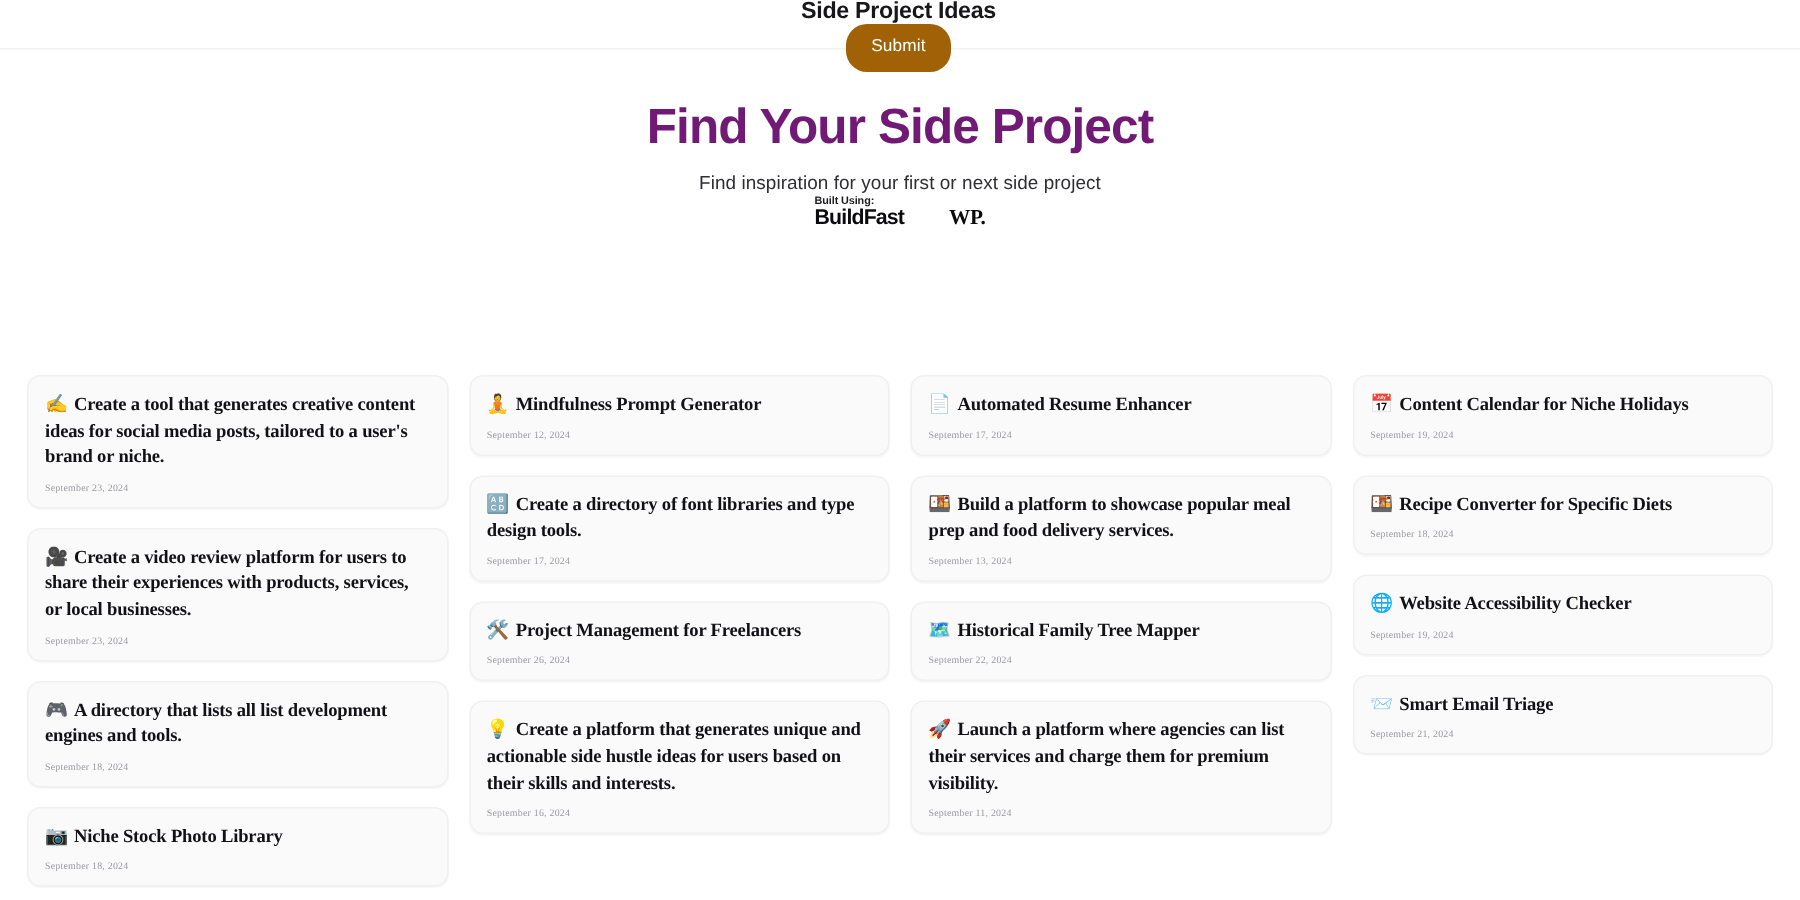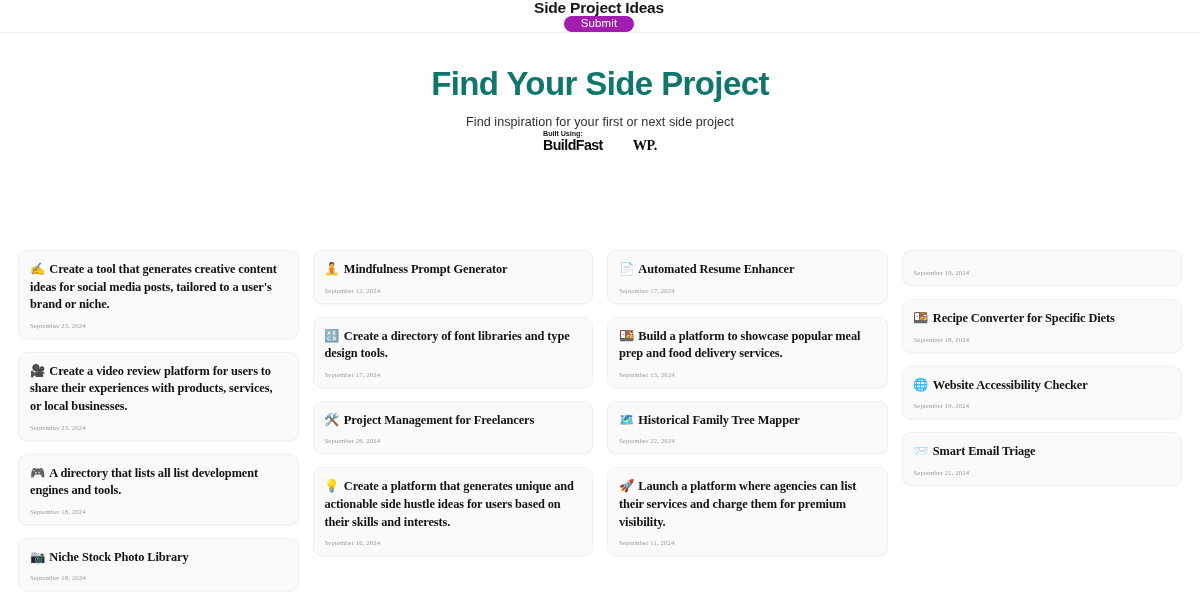--- a/index.html
+++ b/index.html
@@ -34,48 +34,48 @@
 
   .brand-title {
     font-size: 15.5px;
     font-weight: 700;
     letter-spacing: -0.2px;
     color: #17171a;
     line-height: 1;
   }
 
   .submit-btn {
-    background: #a21caf;
+    background: #a16207;
     color: #ffffff;
     border: none;
     border-radius: 14px;
     font-family: "Liberation Sans", sans-serif;
     font-size: 11.5px;
     font-weight: 500;
     letter-spacing: 0.1px;
     height: 26px;
-    padding: 0 17px;
+    padding: 16px 17px;
     cursor: pointer;
     line-height: 1;
     display: inline-flex;
     align-items: center;
     justify-content: center;
   }
 
   
   .hero {
     text-align: center;
     padding-top: 32px;
   }
 
   .hero-title {
     font-size: 33px;
     font-weight: 800;
     letter-spacing: -0.6px;
-    color: #0f766e;
+    color: #701a75;
     line-height: 1.15;
   }
 
   .hero-sub {
     margin-top: 12px;
     font-size: 12.6px;
     color: #2e2e33;
     font-weight: 400;
     letter-spacing: 0.05px;
   }
@@ -236,20 +236,21 @@
         <div class="card-title"><span class="card-emoji">🗺️</span><span>Historical Family Tree Mapper</span></div>
         <div class="card-date">September 22, 2024</div>
       </div>
       <div class="card">
         <div class="card-title"><span class="card-emoji">🚀</span><span>Launch a platform where agencies can list their services and charge them for premium visibility.</span></div>
         <div class="card-date">September 11, 2024</div>
       </div>
     </div>
     <div class="col">
       <div class="card">
+        <div class="card-title"><span class="card-emoji">📅</span><span>Content Calendar for Niche Holidays</span></div>
         <div class="card-date">September 19, 2024</div>
       </div>
       <div class="card">
         <div class="card-title"><span class="card-emoji">🍱</span><span>Recipe Converter for Specific Diets</span></div>
         <div class="card-date">September 18, 2024</div>
       </div>
       <div class="card">
         <div class="card-title"><span class="card-emoji">🌐</span><span>Website Accessibility Checker</span></div>
         <div class="card-date">September 19, 2024</div>
       </div>

